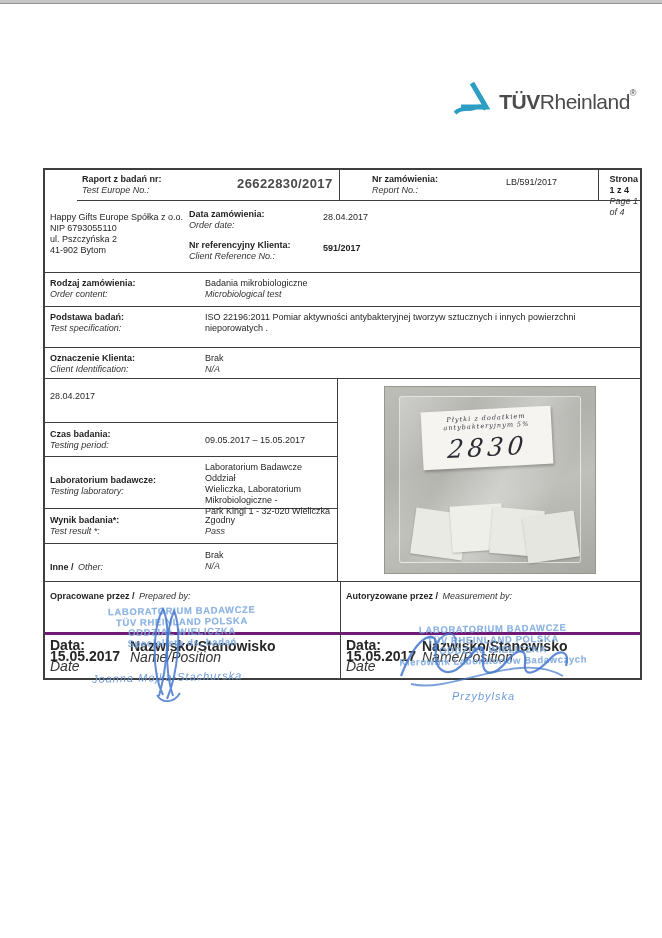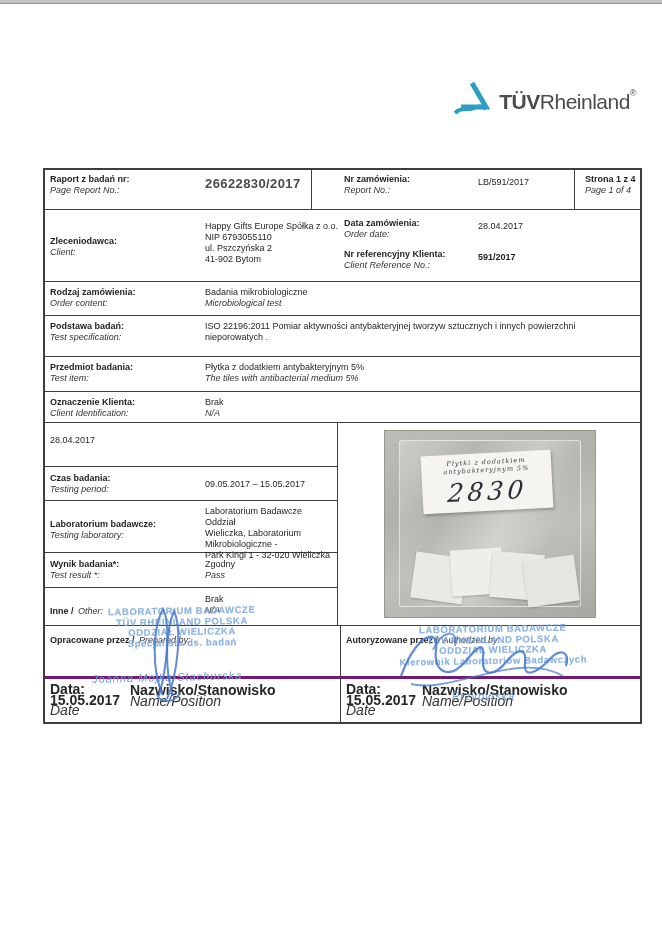--- a/index.html
+++ b/index.html
@@ -20,21 +20,21 @@
   
   .tbl { position:absolute; left:43px; top:168px; width:599px; border:2px solid #3e3e3e; background:#fff; }
   .r { display:flex; border-bottom:1px solid #3e3e3e; }
   .lbl-pl { font-weight:bold; font-size:9px; line-height:11px; color:#1f1f1f; }
   .lbl-en { font-style:italic; font-size:9px; line-height:11px; color:#333; }
   .val    { font-size:9px; line-height:11px; color:#1f1f1f; }
   .val-en { font-style:italic; color:#333; }
   .pre    { white-space:pre-line; }
 
   
-  .r1 { height:40px; }
+  .r1 { height:31px;margin-left:32px; }
   .c-a { width:267px; border-right:1px solid #3e3e3e; display:flex; padding:4px 0 0 5px; }
   .c-a .lblblock { width:155px; }
   .report-no { font-size:13px; font-weight:bold; color:#4a4a4a; letter-spacing:.4px; margin-top:2px; }
   .c-b { width:263px; border-right:1px solid #3e3e3e; display:flex; padding:4px 8px 0 32px; }
   .c-b .lblblock { width:134px; }
   .c-b .val { margin-top:3px; }
   .c-c { flex:1; padding:4px 2px 0 10px; }
 
   
   .r2 { height:72px; padding:8px 0 0 5px; }
@@ -131,42 +131,38 @@
     </span>
     <span class="logo-text"><span class="logo-tuv">TÜV</span><span>Rheinland</span><span class="logo-reg">®</span></span>
   </div>
 
   <div class="tbl">
 
     <div class="r r1">
       <div class="c-a">
         <div class="lblblock">
           <div class="lbl-pl">Raport z badań nr:</div>
-          <div class="lbl-en">Page Report No.:</div>
+          <div class="lbl-en">Test Europe No.:</div>
         </div>
         <div class="report-no">26622830/2017</div>
       </div>
       <div class="c-b">
         <div class="lblblock">
           <div class="lbl-pl">Nr zamówienia:</div>
           <div class="lbl-en">Report No.:</div>
         </div>
         <div class="val">LB/591/2017</div>
       </div>
       <div class="c-c">
         <div class="lbl-pl">Strona 1 z 4</div>
         <div class="lbl-en">Page 1 of 4</div>
       </div>
     </div>
 
     <div class="r r2">
-      <div class="r2-lbl">
-        <div class="lbl-pl">Zleceniodawca:</div>
-        <div class="lbl-en">Client:</div>
-      </div>
       <div class="r2-addr val pre">Happy Gifts Europe Spółka z o.o.
 NIP 6793055110
 ul. Pszczyńska 2
 41-902 Bytom</div>
       <div class="r2-right">
         <div class="r2-grp">
           <div class="lblblock">
             <div class="lbl-pl">Data zamówienia:</div>
             <div class="lbl-en">Order date:</div>
           </div>
@@ -196,30 +192,20 @@
     <div class="r rf r4">
       <div class="lblblock">
         <div class="lbl-pl">Podstawa badań:</div>
         <div class="lbl-en">Test specification:</div>
       </div>
       <div class="valblock">
         <div class="val">ISO 22196:2011 Pomiar aktywności antybakteryjnej tworzyw sztucznych i innych powierzchni nieporowatych .</div>
       </div>
     </div>
 
-    <div class="r rf r5">
-      <div class="lblblock">
-        <div class="lbl-pl">Przedmiot badania:</div>
-        <div class="lbl-en">Test item:</div>
-      </div>
-      <div class="valblock">
-        <div class="val">Płytka z dodatkiem antybakteryjnym 5%</div>
-        <div class="val val-en">The tiles with antibacterial medium 5%</div>
-      </div>
-    </div>
 
     <div class="r rf r6">
       <div class="lblblock">
         <div class="lbl-pl">Oznaczenie Klienta:</div>
         <div class="lbl-en">Client Identification:</div>
       </div>
       <div class="valblock">
         <div class="val">Brak</div>
         <div class="val val-en">N/A</div>
       </div>
@@ -311,21 +297,21 @@
           <div class="name-block">
             <div class="fline bold">Nazwisko/Stanowisko</div>
             <div class="fline lbl-en">Name/Position</div>
           </div>
         </div>
       </div>
 
       <div class="sig-cell sig-cell-r">
         <div class="sig-head">
           <span class="lbl-pl">Autoryzowane przez /</span>
-          <span class="lbl-en">Authorized by:</span>
+          <span class="lbl-en">Measurement by:</span>
         </div>
         <div class="sig-foot">
           <div class="date-block-r">
             <div class="fline bold">Data:</div>
             <div class="fline bold">15.05.2017</div>
             <div class="fline lbl-en">Date</div>
           </div>
           <div class="name-block">
             <div class="fline bold">Nazwisko/Stanowisko</div>
             <div class="fline lbl-en">Name/Position</div>

